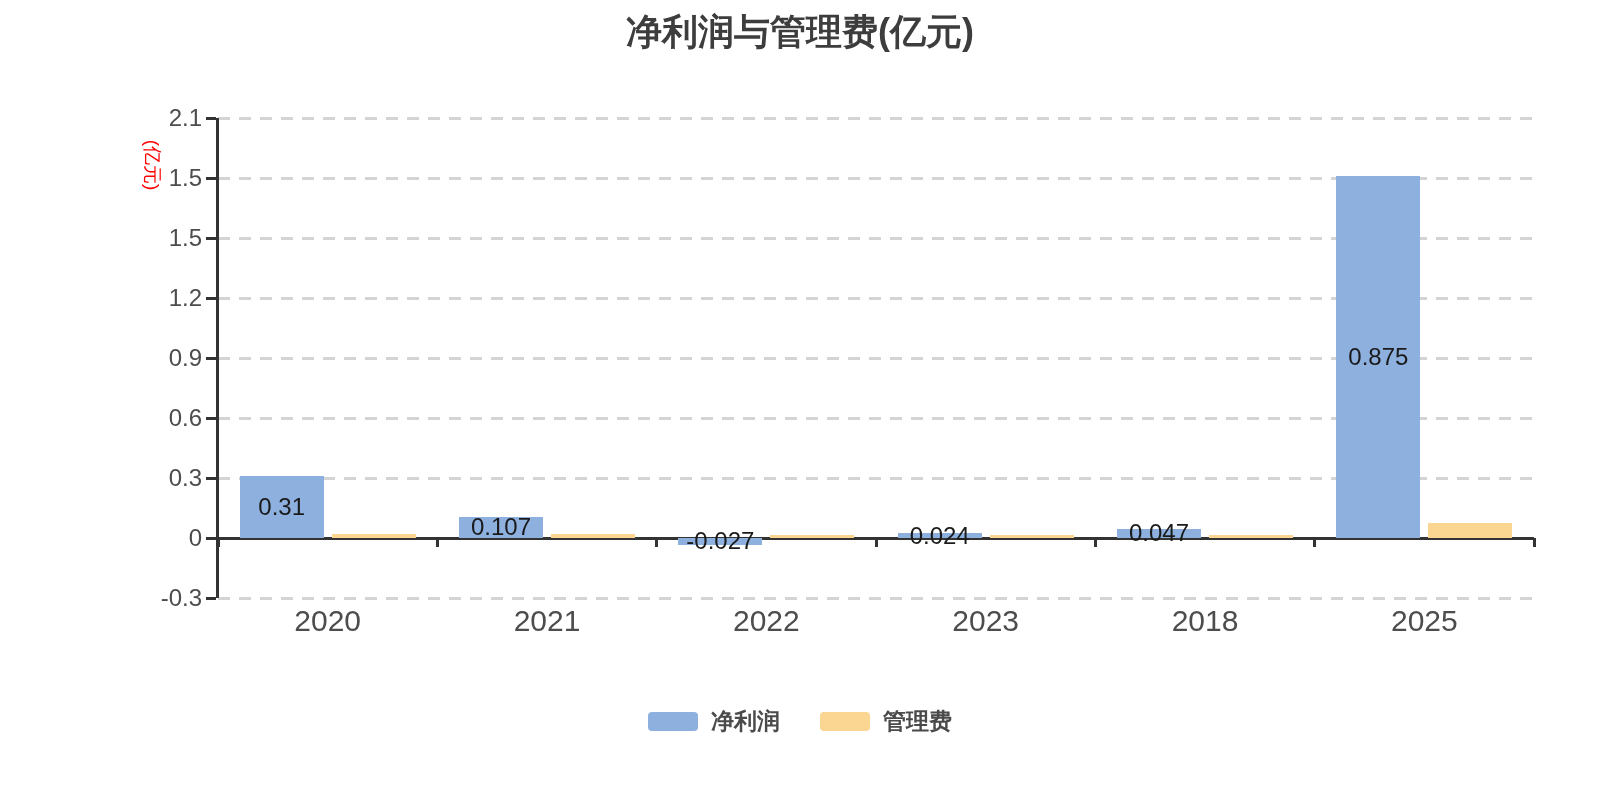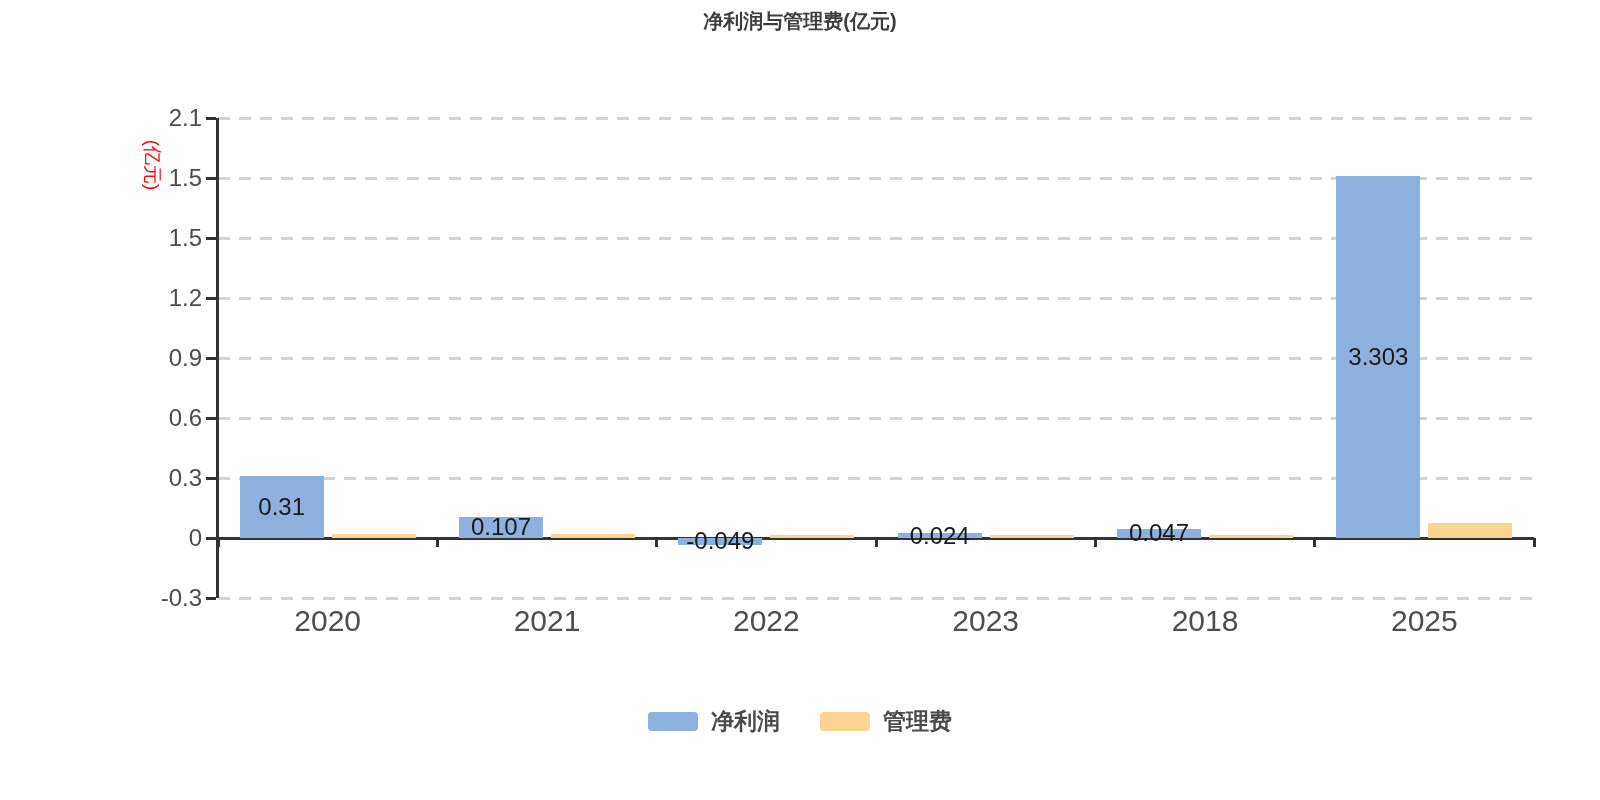--- a/index.html
+++ b/index.html
@@ -2,21 +2,21 @@
 <html><head>
 <meta charset="utf-8">
 <style>
   html,body { margin:0; padding:0; background:#ffffff; }
   .container {
     position:relative; width:1600px; height:800px; background:#ffffff;
     font-family:"Liberation Sans", sans-serif; overflow:hidden;
   }
   .chart-title {
     position:absolute; top:8px; left:0; width:100%;
-    text-align:center; font-size:20px; font-weight:bold; color:#3d3d3d;
+    text-align:center; font-size:36px; font-weight:bold; color:#3d3d3d;
   }
   .y-axis-name {
     position:absolute; left:152px; top:165px;
     transform:translate(-50%,-50%) rotate(90deg);
     color:#ff0000; font-size:19px; white-space:nowrap;
   }
   .plot { position:absolute; left:218px; top:118px; width:1316px; height:480px; }
   .gridline {
     position:absolute; left:0; width:100%; height:3px;
     background-image:repeating-linear-gradient(90deg,#d4d4d4 0 12px,transparent 12px 21px);
@@ -97,27 +97,27 @@
       <div class="x-tick-label" style="left: 329px;">2021</div>
       <div class="x-tick-label" style="left: 548.333px;">2022</div>
       <div class="x-tick-label" style="left: 767.667px;">2023</div>
       <div class="x-tick-label" style="left: 987px;">2018</div>
       <div class="x-tick-label" style="left: 1206.33px;">2025</div>
       <div class="bar" style="left: 21.6667px; top: 358px; width: 84px; height: 62px; background: rgb(141, 176, 223);"></div>
       <div class="bar-label" style="left: 63.6667px; top: 389px;">0.31</div>
       <div class="bar" style="left: 241px; top: 398.6px; width: 84px; height: 21.4px; background: rgb(141, 176, 223);"></div>
       <div class="bar-label" style="left: 283px; top: 409.3px;">0.107</div>
       <div class="bar" style="left: 460.333px; top: 420px; width: 84px; height: 6.8px; background: rgb(141, 176, 223);"></div>
-      <div class="bar-label" style="left: 502.333px; top: 423.4px;">-0.049</div>
+      <div class="bar-label" style="left: 502.333px; top: 423.4px;">-0.027</div>
       <div class="bar" style="left: 679.667px; top: 415.2px; width: 84px; height: 4.8px; background: rgb(141, 176, 223);"></div>
       <div class="bar-label" style="left: 721.667px; top: 417.6px;">0.024</div>
       <div class="bar" style="left: 899px; top: 410.6px; width: 84px; height: 9.4px; background: rgb(141, 176, 223);"></div>
       <div class="bar-label" style="left: 941px; top: 415.3px;">0.047</div>
       <div class="bar" style="left: 1118.33px; top: 58.2px; width: 84px; height: 361.8px; background: rgb(141, 176, 223);"></div>
-      <div class="bar-label" style="left: 1160.33px; top: 239.1px;">3.303</div>
+      <div class="bar-label" style="left: 1160.33px; top: 239.1px;">0.875</div>
       <div class="bar" style="left: 113.667px; top: 415.6px; width: 84px; height: 4.4px; background: rgb(251, 213, 146);"></div>
       <div class="bar" style="left: 333px; top: 416.4px; width: 84px; height: 3.6px; background: rgb(251, 213, 146);"></div>
       <div class="bar" style="left: 552.333px; top: 417px; width: 84px; height: 3px; background: rgb(251, 213, 146);"></div>
       <div class="bar" style="left: 771.667px; top: 417px; width: 84px; height: 3px; background: rgb(251, 213, 146);"></div>
       <div class="bar" style="left: 991px; top: 417px; width: 84px; height: 3px; background: rgb(251, 213, 146);"></div>
       <div class="bar" style="left: 1210.33px; top: 405px; width: 84px; height: 15px; background: rgb(251, 213, 146);"></div>
     </div>
 
   <div class="legend">
     <div class="legend-item">

